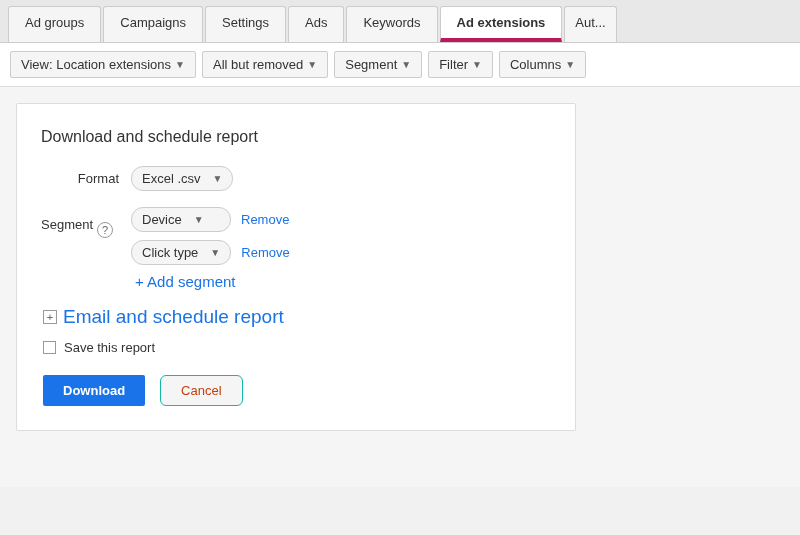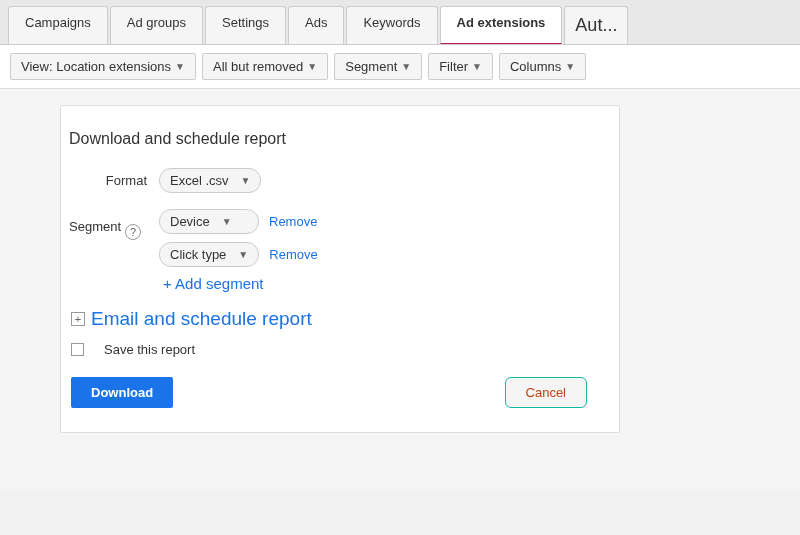--- a/index.html
+++ b/index.html
@@ -28,32 +28,32 @@
       background: #f5f5f5;
       cursor: pointer;
       margin-right: 2px;
       border-radius: 3px 3px 0 0;
       font-size: 13px;
       color: #333;
       white-space: nowrap;
     }
     .nav-tab.active {
       background: #fff;
-      border-bottom: 1px solid #be185d;
+      border-bottom: 4px solid #be185d;
       font-weight: bold;
     }
     .nav-tab-more {
       padding: 8px 10px;
       border: 1px solid #ccc;
       border-bottom: none;
       background: #f5f5f5;
       cursor: pointer;
       margin-right: 2px;
       border-radius: 3px 3px 0 0;
-      font-size: 18px;
+      font-size: 13px;
       color: #333;
     }
 
     
     .toolbar {
       display: flex;
       align-items: center;
       padding: 8px 10px;
       background: #fff;
       border-bottom: 1px solid #ddd;
@@ -82,23 +82,22 @@
       background: #f5f5f5;
       padding: 16px;
       min-height: 400px;
     }
 
     
     .report-panel {
       background: #fff;
       border: 1px solid #ddd;
       border-radius: 2px;
-      padding: 24px 32px 24px 8px;
+      padding: 24px 32px 24px 24px;
       max-width: 560px;
-      margin-left: 44px;
     }
     .report-title {
       font-size: 16px;
       font-weight: normal;
       color: #333;
       margin-bottom: 20px;
     }
 
     .form-row {
       display: flex;
@@ -196,43 +195,42 @@
       color: #1a73e8;
       cursor: pointer;
       font-size: 19px;
       text-decoration: none;
     }
 
     
     .save-report-row {
       display: flex;
       align-items: center;
-      gap: 20px;
+      gap: 8px;
       margin-bottom: 20px;
       padding-left: 2px;
     }
     .checkbox {
       width: 13px;
       height: 13px;
       border: 1px solid #999;
       background: #fff;
       cursor: pointer;
       flex-shrink: 0;
     }
     .save-label {
       font-size: 13px;
       color: #333;
     }
 
     
     .action-buttons {
       display: flex;
-      gap: 8px;
+      gap: 15px;
       padding-left: 2px;
-      justify-content: space-between;
     }
     .btn-primary {
       padding: 7px 20px;
       background: #1a73e8;
       color: #fff;
       border: none;
       border-radius: 2px;
       cursor: pointer;
       font-size: 13px;
       font-weight: bold;
@@ -251,22 +249,22 @@
     .segment-label-wrap {
       display: flex;
       align-items: flex-start;
       padding-top: 5px;
     }
   </style>
 </head>
 <body>
 
 <div class="nav-tabs">
+  <div class="nav-tab">Ad groups</div>
   <div class="nav-tab">Campaigns</div>
-  <div class="nav-tab">Ad groups</div>
   <div class="nav-tab">Settings</div>
   <div class="nav-tab">Ads</div>
   <div class="nav-tab">Keywords</div>
   <div class="nav-tab active">Ad extensions</div>
   <div class="nav-tab-more">Aut...</div>
 </div>
 
 <div class="toolbar">
   <div class="toolbar-btn">
     <span>View: Location extensions</span>

